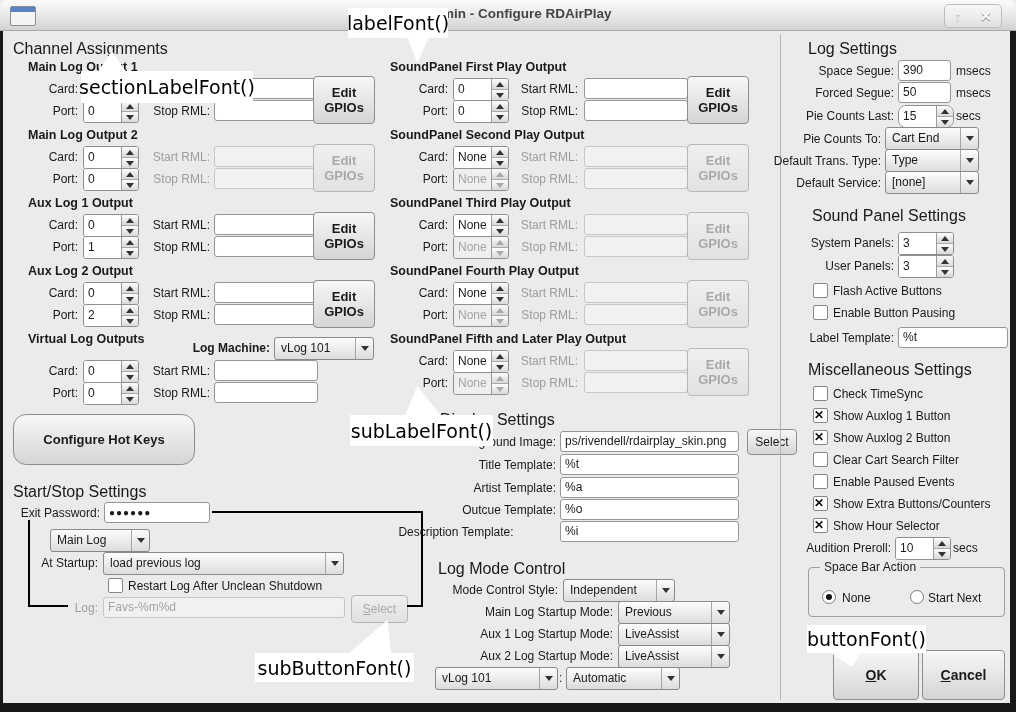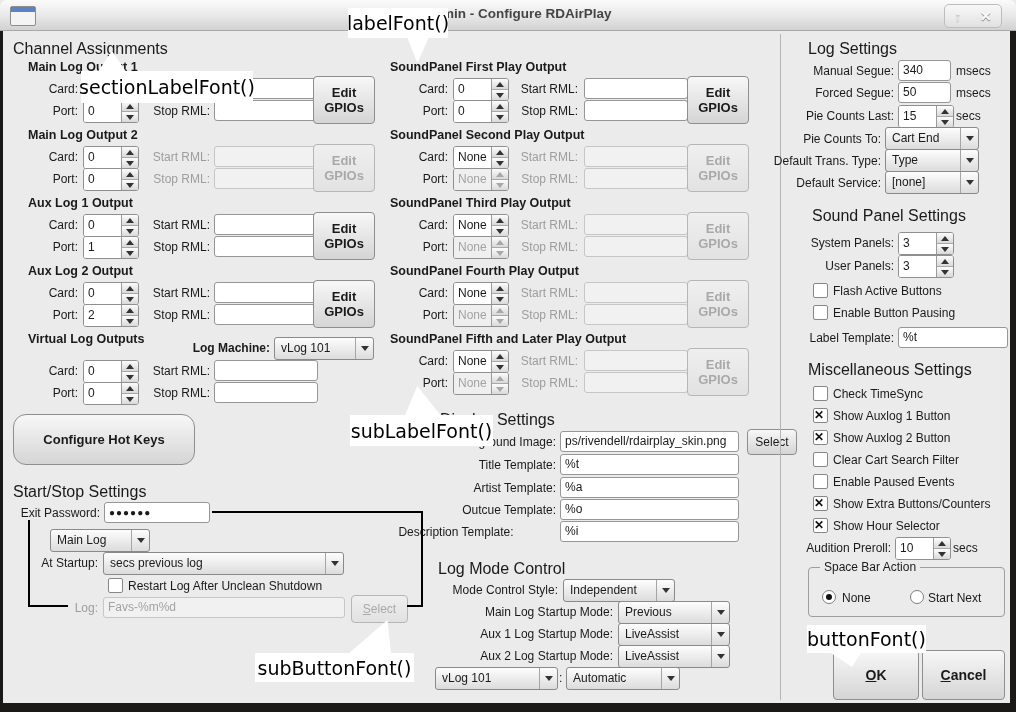--- a/index.html
+++ b/index.html
@@ -278,21 +278,21 @@
   <div class="lbl" style="left:8px;top:506px;width:92px;">Exit Password:</div>
   <div class="field" style="left:104px;top:502px;width:96px;font-size:10px;letter-spacing:1px;">●●●●●●</div>
   <div class="combo" style="left:50px;top:529px;width:98px;">
       <div class="combo-txt">Main Log</div>
       <div class="combo-arr">
         <i class="tri-dn"></i>
       </div>
     </div>
   <div class="lbl" style="left:20px;top:556px;width:78px;">At Startup:</div>
   <div class="combo" style="left:103px;top:552px;width:239px;">
-      <div class="combo-txt">secs previous log</div>
+      <div class="combo-txt">load previous log</div>
       <div class="combo-arr">
         <i class="tri-dn"></i>
       </div>
     </div>
   <div class="cb" style="left:108px;top:578px;"></div>
   <div class="lblL" style="left:128px;top:579px;">Restart Log After Unclean Shutdown</div>
   <div class="lbl dis" style="left:60px;top:601px;width:38px;">Log:</div>
   <div class="field fdis" style="left:103px;top:597px;width:232px;">Favs-%m%d</div>
   <div class="btn small bdis" style="left:351px;top:595px;width:55px;height:26px;">
       <span><span class="mn">S</span><span>elect</span></span>
@@ -536,28 +536,28 @@
   <div class="combo" style="left:566px;top:667px;width:112px;">
       <div class="combo-txt">Automatic</div>
       <div class="combo-arr">
         <i class="tri-dn"></i>
       </div>
     </div>
 
   <div class="vdiv" style="left:780px;top:34px;height:666px;"></div>
 
   <div class="hdr" style="left:808px;top:40px;">Log Settings</div>
-  <div class="lbl" style="left:750px;top:64px;width:144px;">Manual Segue:</div>
-  <div class="field" style="left:898px;top:60px;width:43px;">340</div>
+  <div class="lbl" style="left:750px;top:64px;width:144px;">Space Segue:</div>
+  <div class="field" style="left:898px;top:60px;width:43px;">390</div>
   <div class="lblL" style="left:956px;top:64px;">msecs</div>
   <div class="lbl" style="left:750px;top:86px;width:144px;">Forced Segue:</div>
   <div class="field" style="left:898px;top:82px;width:43px;">50</div>
   <div class="lblL" style="left:956px;top:86px;">msecs</div>
   <div class="lbl" style="left:750px;top:109px;width:144px;">Pie Counts Last:</div>
-  <div class="spin" style="left:898px;top:105px;">
+  <div class="spin" style="left:898px;top:105px;border-radius:8px;">
       <div class="spin-val">15</div>
       <div class="spin-btns">
         <div class="sb">
           <i class="tri-up"></i>
         </div>
         <div class="sb">
           <i class="tri-dn"></i>
         </div>
       </div>
     </div>

